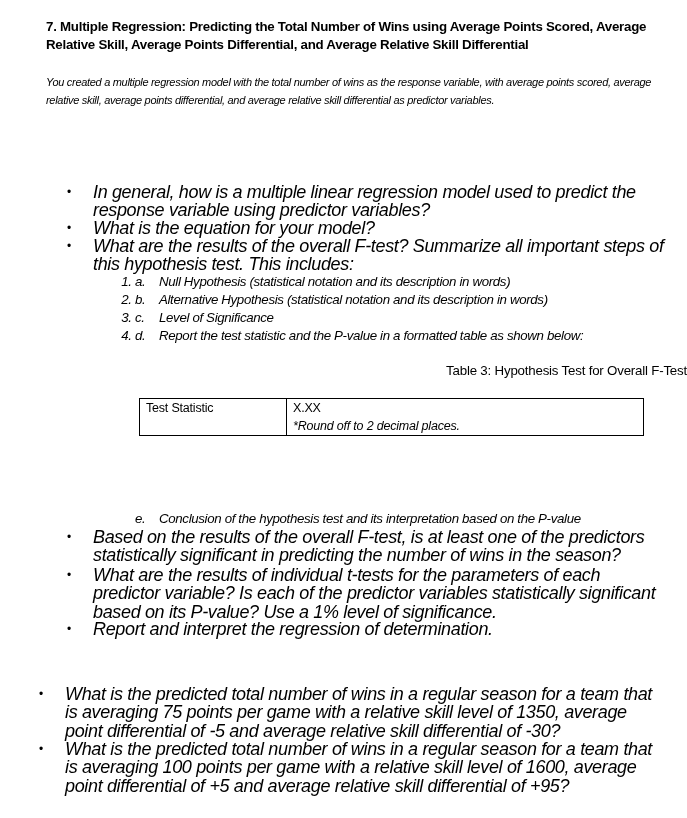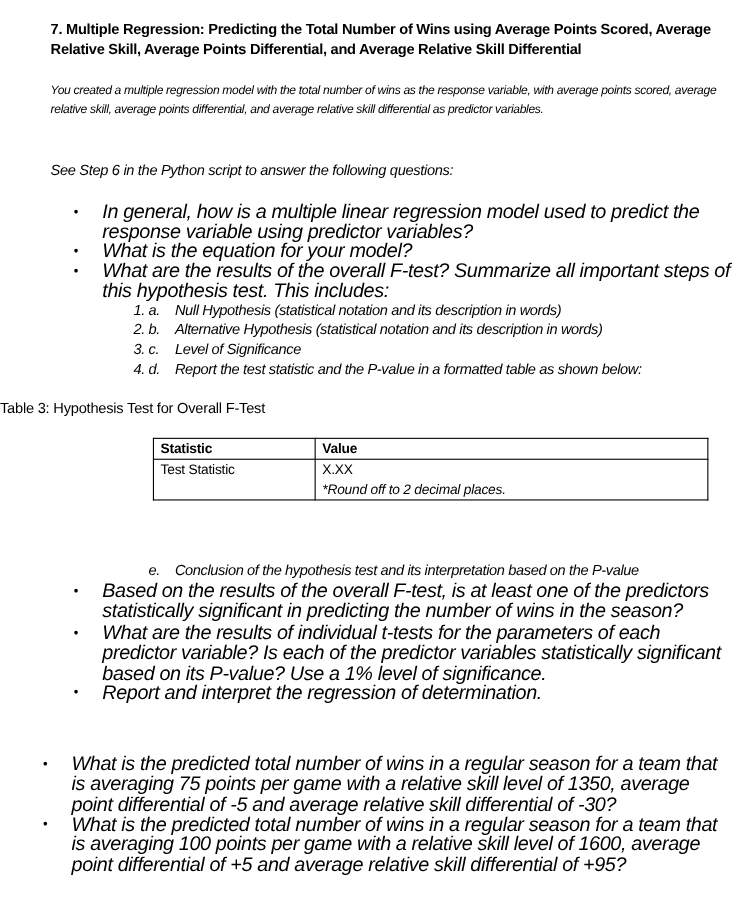--- a/index.html
+++ b/index.html
@@ -25,42 +25,41 @@
       position: absolute; font-style: italic; font-size: 18px; line-height: 18.3px; letter-spacing: -0.35px;
     }
     .bullet {
       position: absolute; font-style: normal; font-size: 12px; line-height: 18.3px;
     }
     .sub {
       position: absolute; left: 117px; font-style: italic; font-size: 13.3px; line-height: 18.3px; letter-spacing: -0.35px; margin-left: 18px;
     }
     .sub .letter { display: inline-block; width: 24px; }
     .caption {
-      position: absolute; left: 0; width: 687px; top: 362px; text-align: left;
+      position: absolute; left: 0; width: 687px; top: 362px; text-align: right;
       font-size: 13.3px; line-height: 18px; letter-spacing: -0.2px;
     }
     table.ftest {
       position: absolute; left: 139px; top: 398px; width: 505px;
       border-collapse: collapse; font-size: 12.5px; letter-spacing: -0.2px;
     }
     table.ftest td, table.ftest th {
       border: 1px solid #000; padding: 0 6px; vertical-align: top; text-align: left; line-height: 18px;
     }
     table.ftest th { font-weight: bold; height: 18px; }
     table.ftest .c1 { width: 134px; }
     .note { font-style: italic; display: block; }
   </style>
 </head>
 <body>
 
 <div class="page">
 
   <div class="heading">7. Multiple Regression: Predicting the Total Number of Wins using Average Points Scored, Average Relative Skill, Average Points Differential, and Average Relative Skill Differential</div>
   <div class="intro">You created a multiple regression model with the total number of wins as the response variable, with average points scored, average relative skill, average points differential, and average relative skill differential as predictor variables.</div>
-  <div class="seestep">See Step 6 in the Python script to answer the following questions:</div>
 
   <ul class="qlist">
     <li>
       <span class="bullet" style="left:67px; top:183px;">•</span>
       <span class="qitem" style="left:93px; top:183px; width:575px;">In general, how is a multiple linear regression model used to predict the response variable using predictor variables?</span>
     </li>
     <li>
       <span class="bullet" style="left:67px; top:219px;">•</span>
       <span class="qitem" style="left:93px; top:219px; width:575px;">What is the equation for your model?</span>
     </li>
@@ -82,24 +81,20 @@
     </li>
     <li class="sub" style="top:327px;">
       <span class="letter">d.</span><span>Report the test statistic and the P-value in a formatted table as shown below:</span>
     </li>
   </ol>
 
   <div class="caption">Table 3: Hypothesis Test for Overall F-Test</div>
 
   <table class="ftest">
     <tbody>
-        <tr>
-      <th class="c1">Statistic</th>
-      <th>Value</th>
-    </tr>
     <tr>
       <td class="c1">Test Statistic</td>
       <td>
         <span class="val">X.XX</span>
         <span class="note">*Round off to 2 decimal places.</span>
       </td>
     </tr>
   </tbody>
     </table>
 

